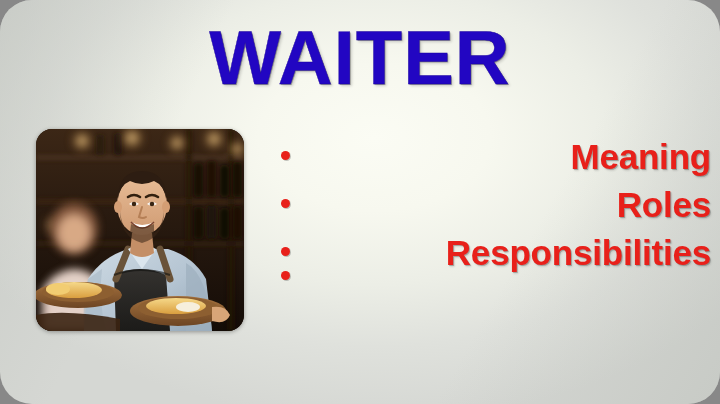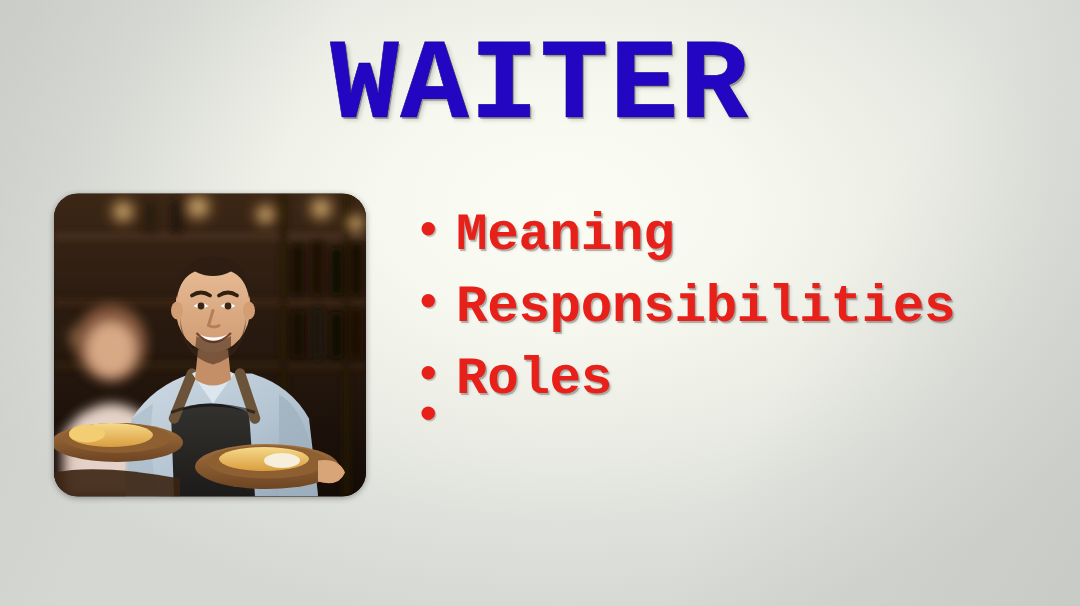--- a/index.html
+++ b/index.html
@@ -5,28 +5,29 @@
   html, body {
     margin: 0;
     padding: 0;
     background: #888;
   }
   #slide {
     position: relative;
     width: 720px;
     height: 404px;
     overflow: hidden;
-    font-family: Liberation Mono, monospace;
+    font-family: Liberation Sans, sans-serif;
     background:
       radial-gradient(ellipse 62% 70% at 52% 34%,
         #fbfcf4 0%,
         #f7f8ef 26%,
         #eceee6 52%,
         #dfe1dc 74%,
         #d5d7d3 100%);
+    border-radius: 32px;
   }
   
   #vignette {
     position: absolute;
     inset: 0;
     background:
       linear-gradient(115deg, rgba(190,194,188,0.55) 0%, rgba(190,194,188,0.0) 26%),
       linear-gradient(-60deg, rgba(186,190,184,0.50) 0%, rgba(186,190,184,0.0) 30%);
     pointer-events: none;
   }
@@ -66,20 +67,21 @@
   #bullets {
     position: absolute;
     left: 281px;
     top: 136px;
     width: 430px;
   }
   .bullet-row {
     display: flex;
     align-items: baseline;
     height: 48px;
+    justify-content: space-between;
   }
   .bullet-dot {
     width: 9px;
     height: 9px;
     border-radius: 50%;
     background: #e8201a;
     margin-right: 14px;
     flex: 0 0 auto;
     position: relative;
     top: -9px;
@@ -241,23 +243,23 @@
     </svg>
   </div>
 
   <div id="bullets">
     <div class="bullet-row">
       <span class="bullet-dot"></span>
       <span class="bullet-text">Meaning</span>
     </div>
     <div class="bullet-row">
       <span class="bullet-dot"></span>
+      <span class="bullet-text">Roles</span>
+    </div>
+    <div class="bullet-row">
+      <span class="bullet-dot"></span>
       <span class="bullet-text">Responsibilities</span>
-    </div>
-    <div class="bullet-row">
-      <span class="bullet-dot"></span>
-      <span class="bullet-text">Roles</span>
     </div>
     <div class="bullet-row">
       <span class="bullet-dot"></span>
     </div>
   </div>
 </div>
 
 </body></html>

